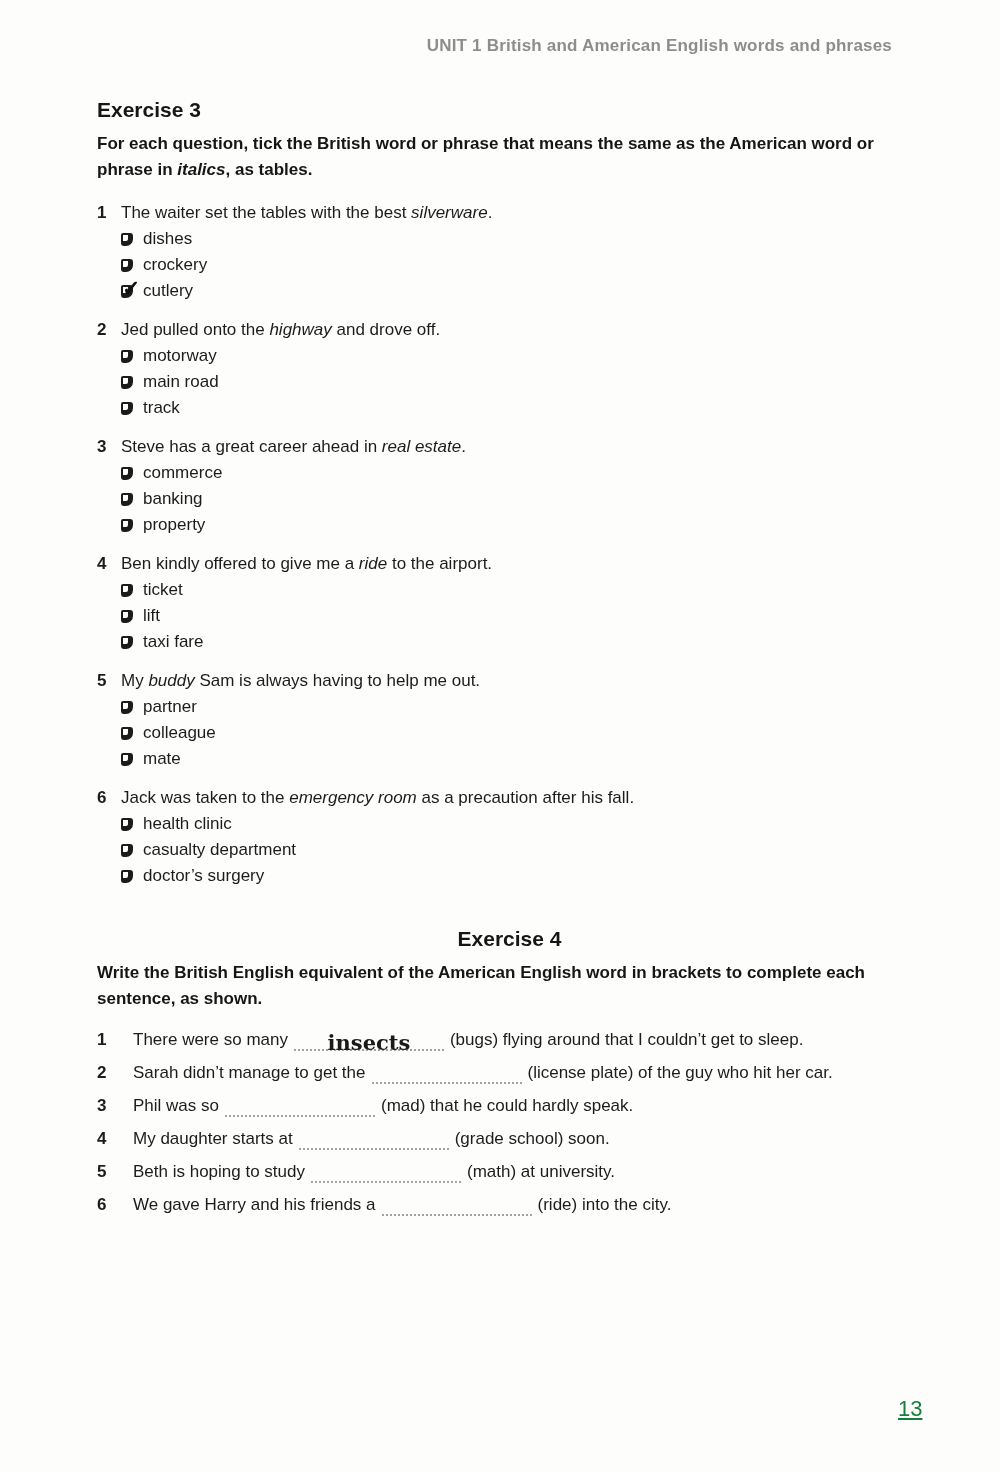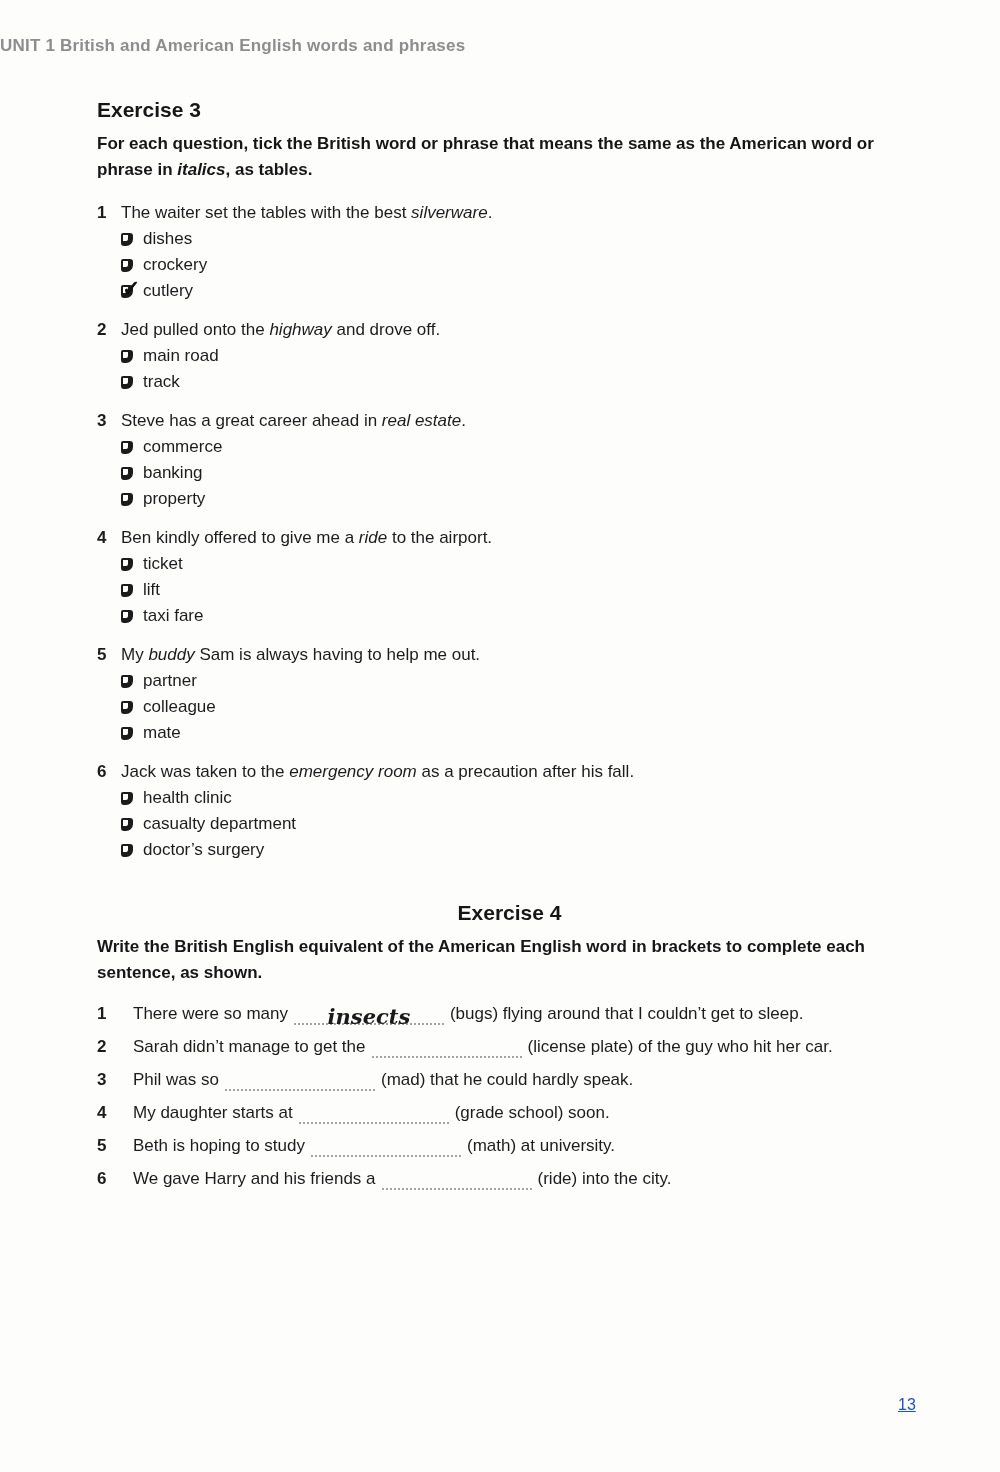--- a/index.html
+++ b/index.html
@@ -6,22 +6,22 @@
   html,body { margin:0; padding:0; }
   body {
     width:1000px; height:1472px;
     background:#fdfdfc;
     font-family:"Liberation Sans", sans-serif;
     color:#1c1c1c;
     position:relative;
     overflow:hidden;
   }
   .page-header {
-    padding:36px 56px 0 0;
-    text-align:left;
+    padding:36px 108px 0 0;
+    text-align:right;
     font-size:17px;
     font-weight:bold;
     color:#8d8d8d;
     letter-spacing:.2px;
   }
   .content { padding:0 78px 0 97px; }
 
   .ex-title {
     font-size:21px;
     font-weight:bold;
@@ -97,34 +97,33 @@
     display:inline-block;
     width:150px;
     height:16px;
     border-bottom:2px dotted #a3a3a3;
     text-align:center;
     position:relative;
     align-self:flex-end;
   }
   .handwriting {
     font-family:"DejaVu Serif", serif;
-    font-style:italic;
     font-weight:bold;
     font-size:21px;
     color:#1a1a1a;
     position:relative;
     top:-3px;
   }
 
   .page-number {
     position:absolute;
     left:898px;
     top:1396px;
-    font-size:16px;
-    color:#1d4ed8;
+    font-size:22px;
+    color:#15803d;
     text-decoration:underline;
   }
 </style>
 </head>
 <body>
 
 <div class="page-header">UNIT 1 British and American English words and phrases</div>
 
 <div class="content">
 
@@ -148,20 +147,24 @@
     <div class="option">
       <span class="checkbox checked"></span>
       <span class="opt-label">cutlery</span>
     </div>
   </div>
 
   <div class="e3-question">
     <div class="q-line">
       <span class="q-num">2</span>
       <span class="q-text"><span>Jed pulled onto the </span><i>highway</i><span> and drove off.</span></span>
+    </div>
+    <div class="option">
+      <span class="checkbox"></span>
+      <span class="opt-label">motorway</span>
     </div>
     <div class="option">
       <span class="checkbox"></span>
       <span class="opt-label">main road</span>
     </div>
     <div class="option">
       <span class="checkbox"></span>
       <span class="opt-label">track</span>
     </div>
   </div>

